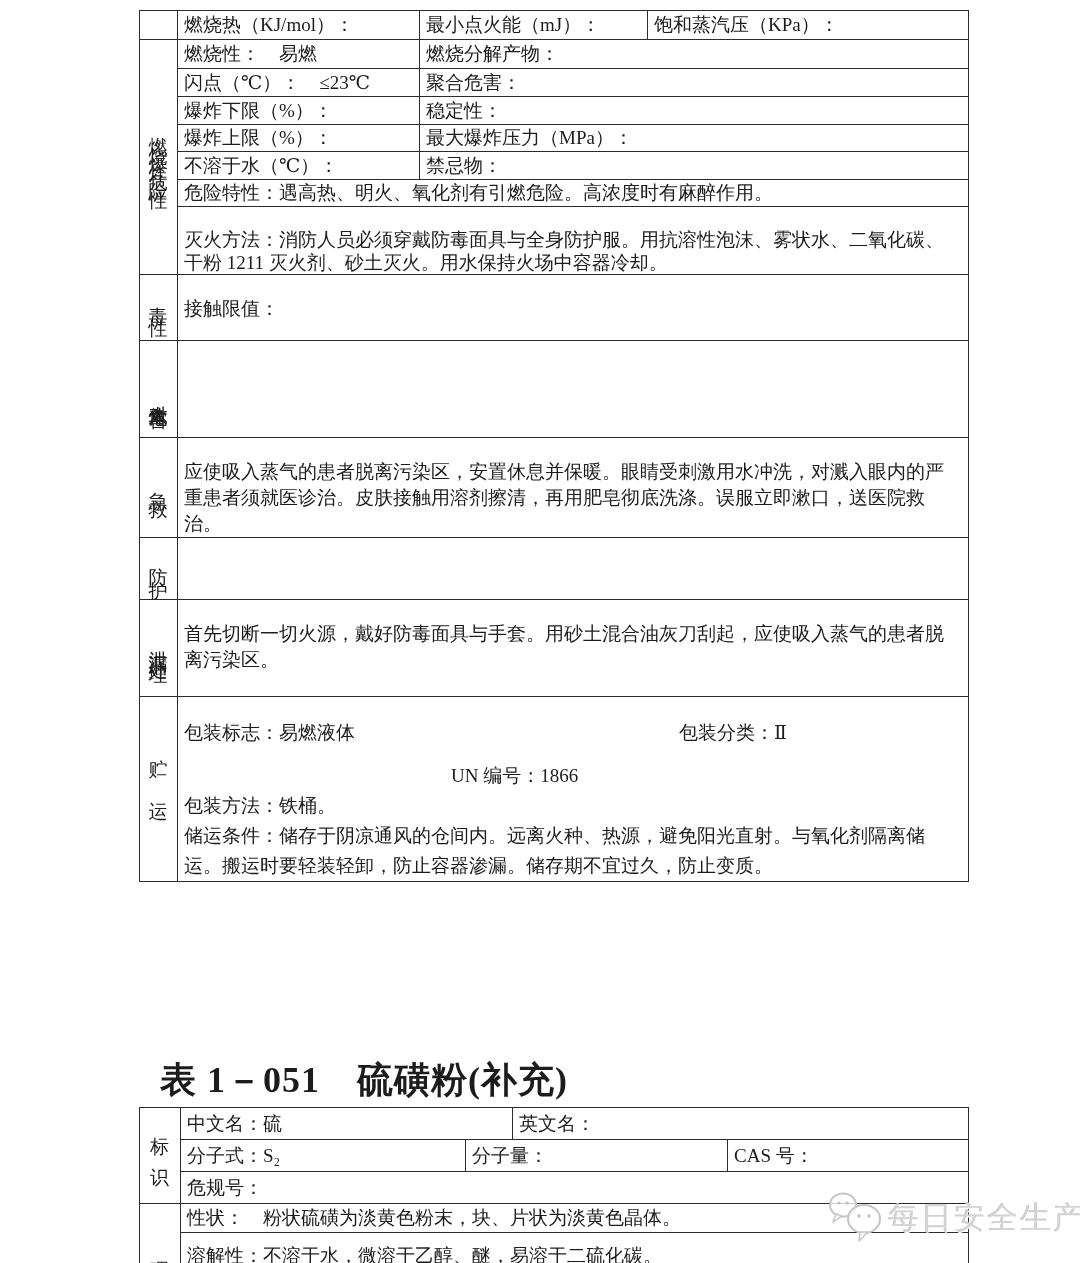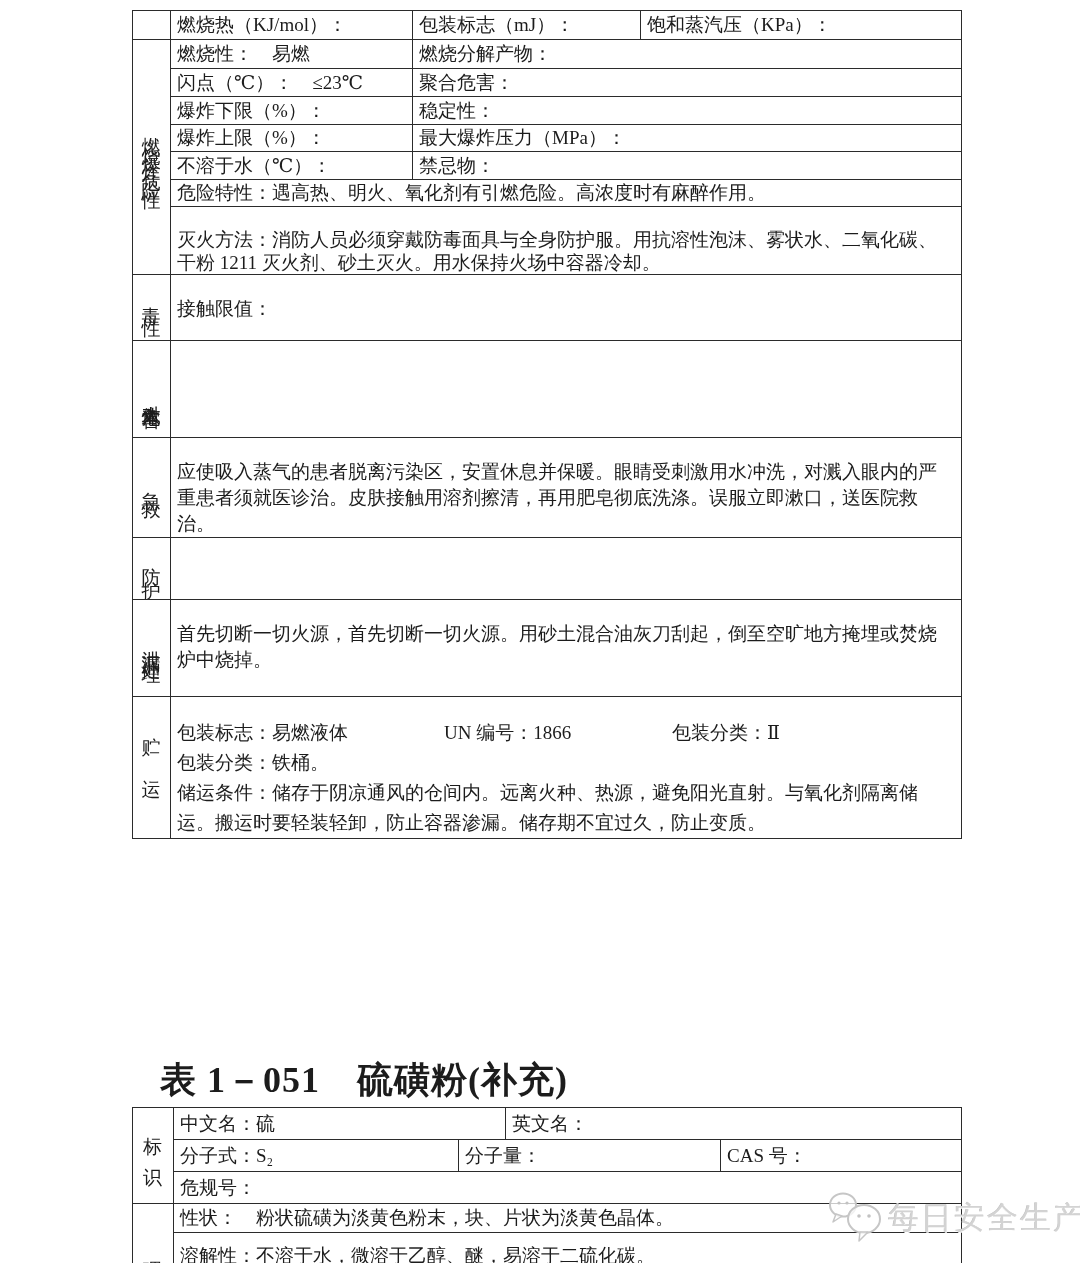--- a/index.html
+++ b/index.html
@@ -8,21 +8,21 @@
     position:relative;
     font-family:"Liberation Serif","DejaVu Serif",serif;
     color:#1c1c1c;
     overflow:hidden;
   }
   table {
     position:absolute;
     border-collapse:collapse;
     table-layout:fixed;
     width:829px;
-    left:132px;
+    left:139px;
   }
   #msds-table { top:10px; }
   #ident-table { top:1107px; }
   td {
     border:1.4px solid #2b2b2b;
     font-size:19px;
     line-height:26px;
     padding:0 6px;
     vertical-align:middle;
     overflow:hidden;
@@ -41,21 +41,21 @@
   }
   .sp0  { letter-spacing:1px; }
   .sp4  { letter-spacing:5px; }
   .sp8  { letter-spacing:9px; }
   .sp12 { letter-spacing:13px; }
   .sp30 { letter-spacing:30px; }
   .sp40 { letter-spacing:42px; }
   td.topalign { vertical-align:top; padding-top:21px; }
   .inline-line { display:flex; }
   .inline-line .seg1 { width:267px; }
-  .inline-line .seg2 { width:228px; }
+  .inline-line .seg2 { width:228px;margin-top:43px; }
   .inline-line .seg3 { flex:1; }
   #heading {
     position:absolute;
     left:160px;
     top:1056px;
     font-size:36px;
     font-weight:bold;
     letter-spacing:1px;
   }
   #watermark {
@@ -82,21 +82,21 @@
   <colgroup>
     <col style="width:38px">
       <col style="width:242px">
       <col style="width:228px">
       <col style="width:321px">
   </colgroup>
   <tbody>
       <tr style="height:29px">
     <td class="lbl"><span class="vlabel sp0">质</span></td>
     <td>燃烧热（KJ/mol）：</td>
-    <td>包装标志（mJ）：</td>
+    <td>最小点火能（mJ）：</td>
     <td>饱和蒸汽压（KPa）：</td>
   </tr>
   <tr style="height:29px">
     <td class="lbl" rowspan="7"><span class="vlabel sp8">燃烧爆炸危险性</span></td>
     <td>燃烧性：　易燃</td>
     <td colspan="2">燃烧分解产物：</td>
   </tr>
   <tr style="height:28px">
     <td>闪点（℃）：　≤23℃</td>
     <td colspan="2">聚合危害：</td>
@@ -130,31 +130,31 @@
   <tr style="height:55px">
     <td class="lbl"><span class="vlabel sp8">急救</span></td>
     <td colspan="3" class="topalign">应使吸入蒸气的患者脱离污染区，安置休息并保暖。眼睛受刺激用水冲洗，对溅入眼内的严重患者须就医诊治。皮肤接触用溶剂擦清，再用肥皂彻底洗涤。误服立即漱口，送医院救治。</td>
   </tr>
   <tr style="height:62px">
     <td class="lbl"><span class="vlabel sp12">防护</span></td>
     <td colspan="3" class="topalign"></td>
   </tr>
   <tr style="height:97px">
     <td class="lbl"><span class="vlabel sp4">泄漏处理</span></td>
-    <td colspan="3" class="topalign">首先切断一切火源，首先切断一切火源。用砂土混合油灰刀刮起，倒至空旷地方掩埋或焚烧炉中烧掉。</td>
+    <td colspan="3" class="topalign">首先切断一切火源，戴好防毒面具与手套。用砂土混合油灰刀刮起，应使吸入蒸气的患者脱离污染区。</td>
   </tr>
   <tr style="height:122px">
     <td class="lbl"><span class="vlabel sp40">贮运</span></td>
     <td colspan="3" class="topalign" style="line-height:30px">
       <div class="inline-line">
         <span class="seg1">包装标志：易燃液体</span>
         <span class="seg2">UN 编号：1866</span>
         <span class="seg3">包装分类：Ⅱ</span>
       </div>
-      <div>包装分类：铁桶。</div>
+      <div>包装方法：铁桶。</div>
       <div>储运条件：储存于阴凉通风的仓间内。远离火种、热源，避免阳光直射。与氧化剂隔离储运。搬运时要轻装轻卸，防止容器渗漏。储存期不宜过久，防止变质。</div>
     </td>
   </tr>
 </tbody>
   </table>
 
 <div id="heading">表 1－051　硫磺粉(补充)</div>
 
 <table id="ident-table">
   <colgroup>

